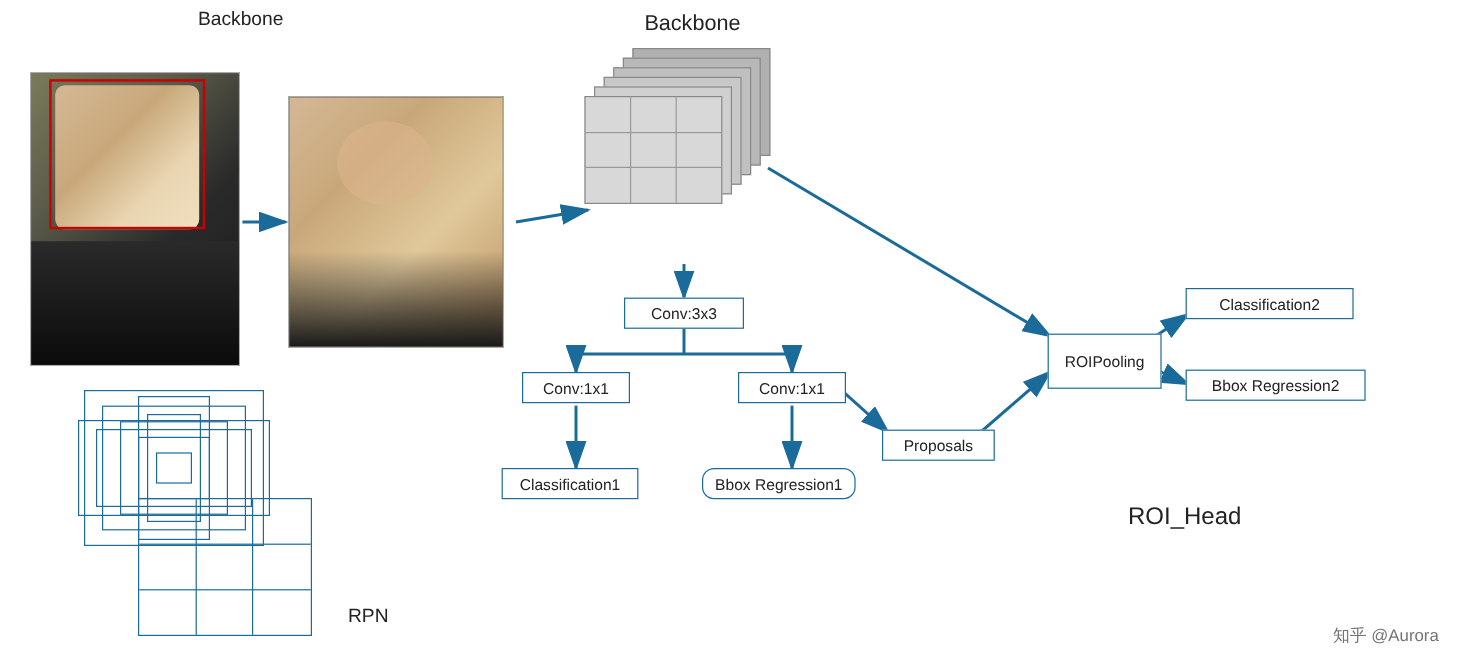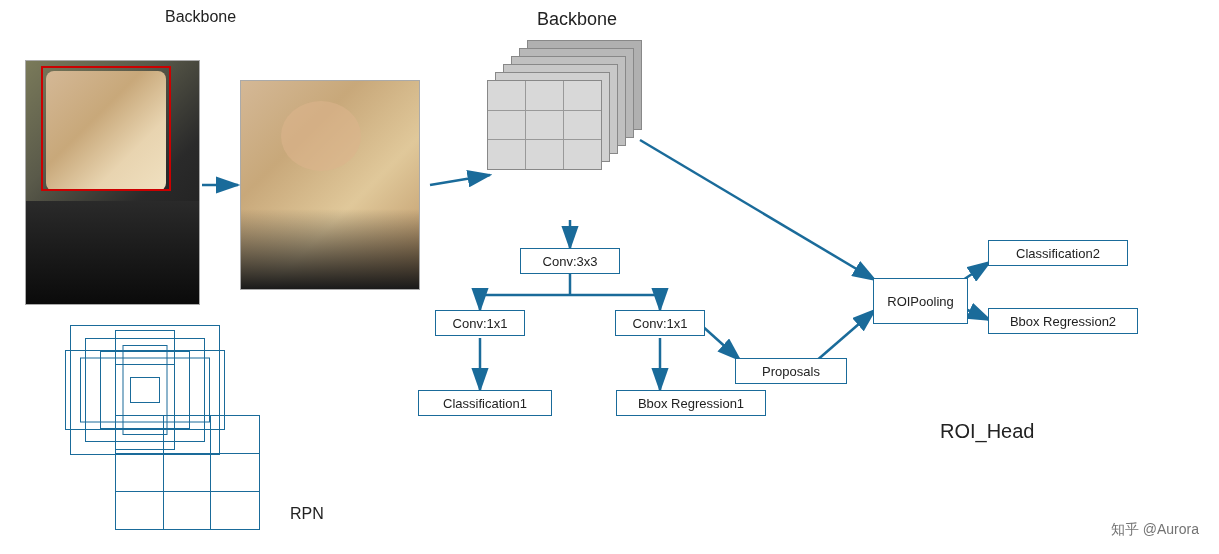--- a/index.html
+++ b/index.html
@@ -146,25 +146,25 @@
       <div style="position:absolute; top:0; left:66%; width:1px; height:100%; background:#999;"></div>
     </div>
   </div>
 
   <div class="box" style="left:520px; top:248px; width:100px; height:26px;">Conv:3x3</div>
 
   <div class="box" style="left:435px; top:310px; width:90px; height:26px;">Conv:1x1</div>
 
   <div class="box" style="left:615px; top:310px; width:90px; height:26px;">Conv:1x1</div>
 
-  <div class="box" style="left:418px; top:390px; width:134px; height:26px;">Classification1</div>
+  <div class="box" style="left:418px; top:390px; width:114px; height:26px;">Classification1</div>
 
-  <div class="box" style="left:616px; top:390px; width:150px; height:26px;">Bbox Regression1</div>
+  <div class="box" style="left:585px; top:390px; width:128px; height:26px;border-radius:10px;">Bbox Regression1</div>
 
-  <div class="box" style="left:735px; top:358px; width:112px; height:26px;">Proposals</div>
+  <div class="box" style="left:735px; top:358px; width:94px; height:26px;">Proposals</div>
 
   <div class="box" style="left:873px; top:278px; width:95px; height:46px;">ROIPooling</div>
 
   <div class="box" style="left:988px; top:240px; width:140px; height:26px;">Classification2</div>
 
   <div class="box" style="left:988px; top:308px; width:150px; height:26px;">Bbox Regression2</div>
 
   <div class="label" style="left:290px; top:505px; font-size:16px;">RPN</div>
 
   <div class="label" style="left:940px; top:420px; font-size:20px;">ROI_Head</div>

